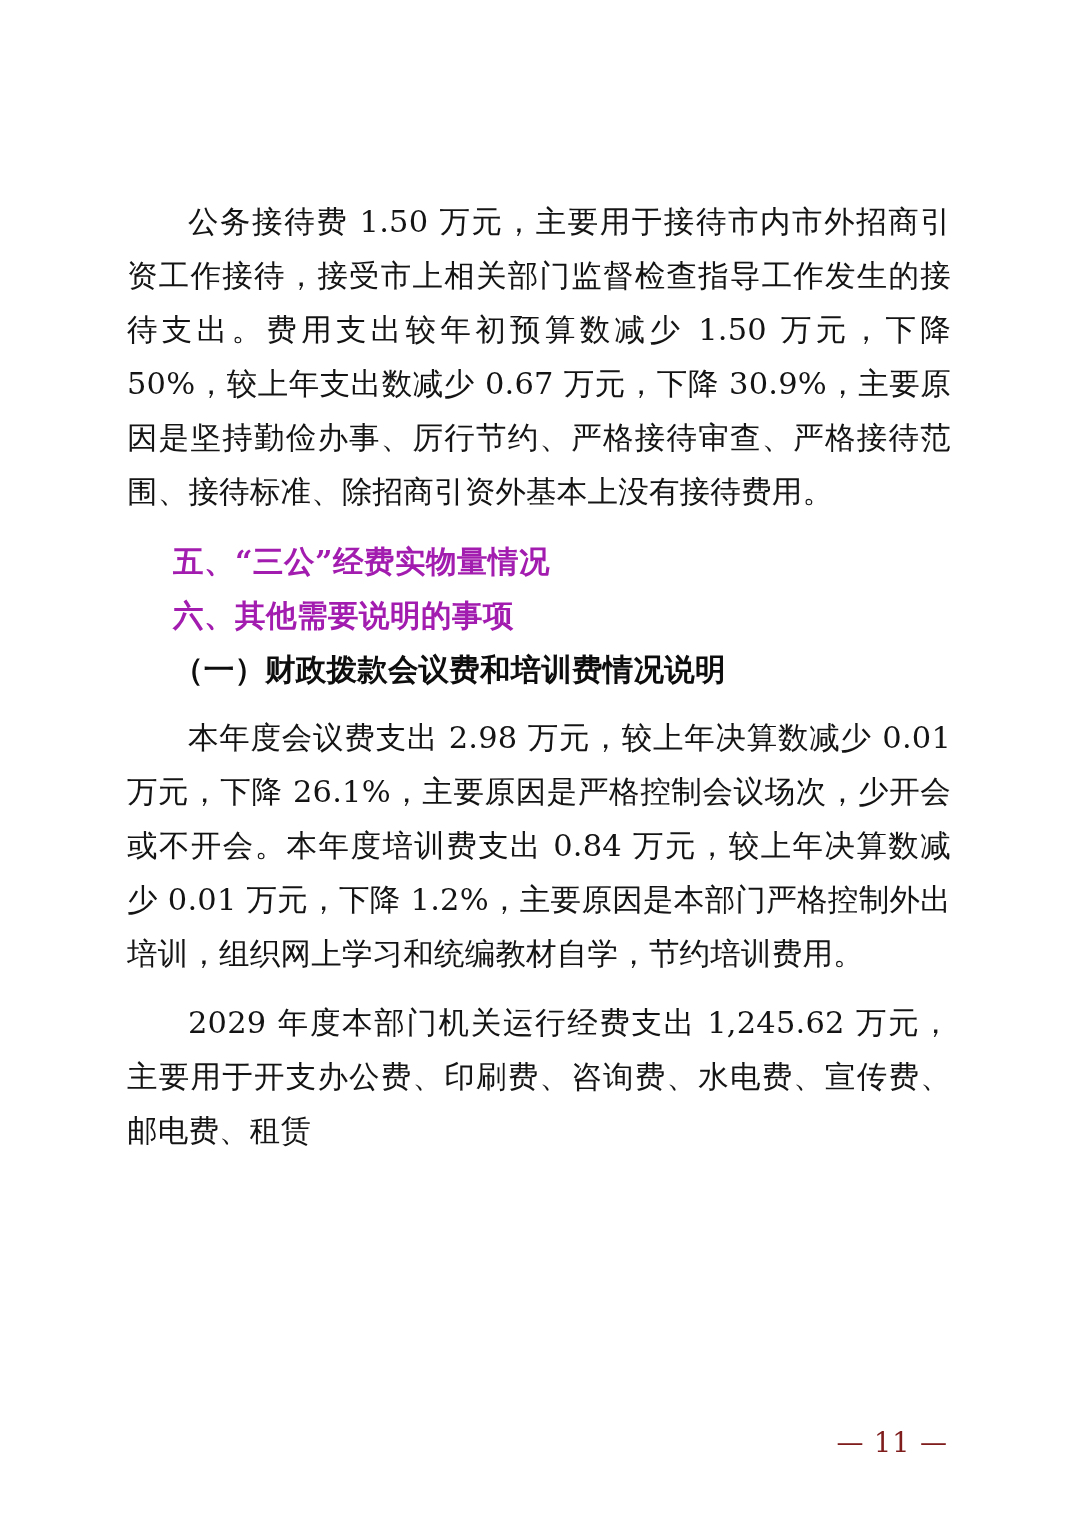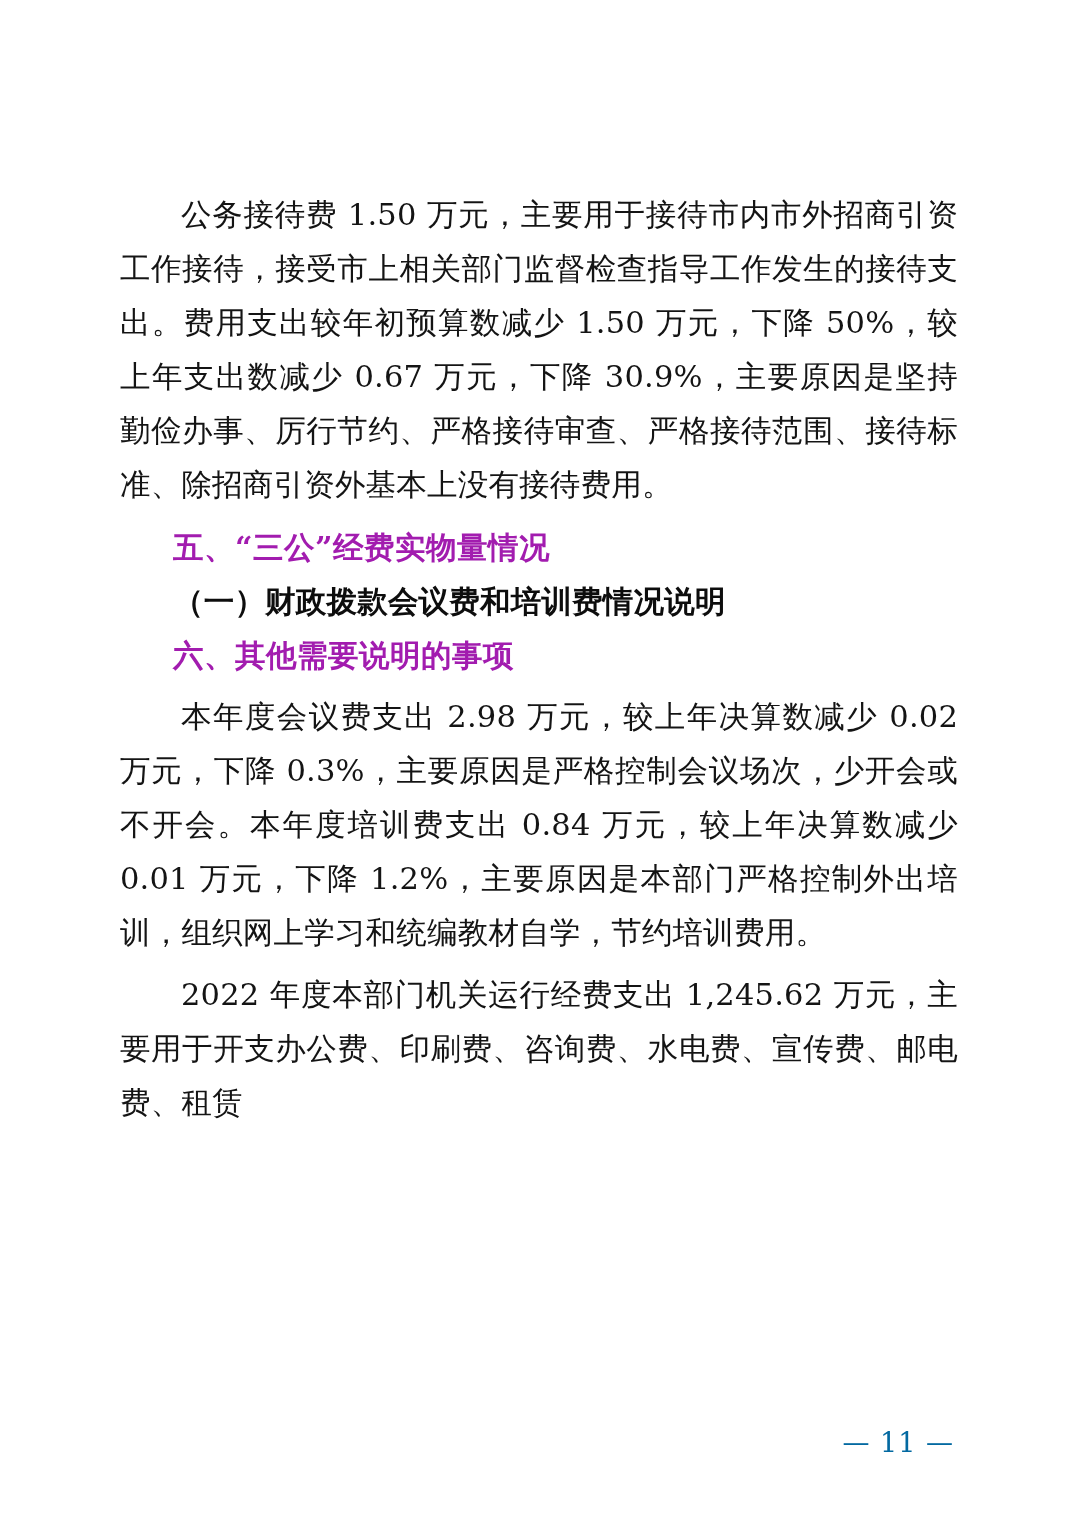--- a/index.html
+++ b/index.html
@@ -17,21 +17,21 @@
     font-family: "DejaVu Serif", "Liberation Serif", serif;
     color: #1a1a1a;
     overflow: hidden;
   }
   .body-text {
     font-size: 30.5px;
     line-height: 54px;
     text-align: justify;
     text-justify: inter-ideograph;
     letter-spacing: 0.2px;
-    margin: 8px;
+    margin: 15px;
     text-indent: 2em;
     color: #141414;
   }
   .heading {
     font-size: 30.5px;
     line-height: 54px;
     font-weight: bold;
     margin: 0;
     text-indent: 2em;
     color: #a21caf;
@@ -41,25 +41,25 @@
     font-size: 30.5px;
     line-height: 54px;
     font-weight: bold;
     margin: 0;
     text-indent: 2em;
     color: #0d0d0d;
     letter-spacing: 0.2px;
   }
   .page-number {
     position: absolute;
-    right: 120px;
+    right: 126px;
     bottom: 62px;
     font-size: 27px;
     font-family: "DejaVu Serif", "Liberation Serif", serif;
-    color: #0369a1;
+    color: #7f1d1d;
     letter-spacing: 1px;
   }
   .block + .block {
     margin-top: 0px;
   }
 </style>
 </head>
 <body>
 
 <div class="page">
@@ -67,31 +67,31 @@
   <div class="block">
     <p class="body-text">公务接待费 1.50 万元，主要用于接待市内市外招商引资工作接待，接受市上相关部门监督检查指导工作发生的接待支出。费用支出较年初预算数减少 1.50 万元，下降 50%，较上年支出数减少 0.67 万元，下降 30.9%，主要原因是坚持勤俭办事、厉行节约、严格接待审查、严格接待范围、接待标准、除招商引资外基本上没有接待费用。</p>
   </div>
 
   <div class="block">
     <p class="heading">五、“三公”经费实物量情况</p>
   </div>
 
 
   <div class="block">
+    <p class="heading">六、其他需要说明的事项</p>
+  </div>
+
+  <div class="block">
     <p class="subheading">（一）财政拨款会议费和培训费情况说明</p>
   </div>
 
   <div class="block">
-    <p class="heading">六、其他需要说明的事项</p>
-  </div>
-
-  <div class="block">
-    <p class="body-text">本年度会议费支出 2.98 万元，较上年决算数减少 0.02 万元，下降 0.3%，主要原因是严格控制会议场次，少开会或不开会。本年度培训费支出 0.84 万元，较上年决算数减少 0.01 万元，下降 1.2%，主要原因是本部门严格控制外出培训，组织网上学习和统编教材自学，节约培训费用。</p>
+    <p class="body-text">本年度会议费支出 2.98 万元，较上年决算数减少 0.01 万元，下降 26.1%，主要原因是严格控制会议场次，少开会或不开会。本年度培训费支出 0.84 万元，较上年决算数减少 0.01 万元，下降 1.2%，主要原因是本部门严格控制外出培训，组织网上学习和统编教材自学，节约培训费用。</p>
   </div>
 
 
   <div class="block">
-    <p class="body-text">2022 年度本部门机关运行经费支出 1,245.62 万元，主要用于开支办公费、印刷费、咨询费、水电费、宣传费、邮电费、租赁</p>
+    <p class="body-text">2029 年度本部门机关运行经费支出 1,245.62 万元，主要用于开支办公费、印刷费、咨询费、水电费、宣传费、邮电费、租赁</p>
   </div>
 
   <div class="page-number">— 11 —</div>
 
 </div>
 
 </body></html>

